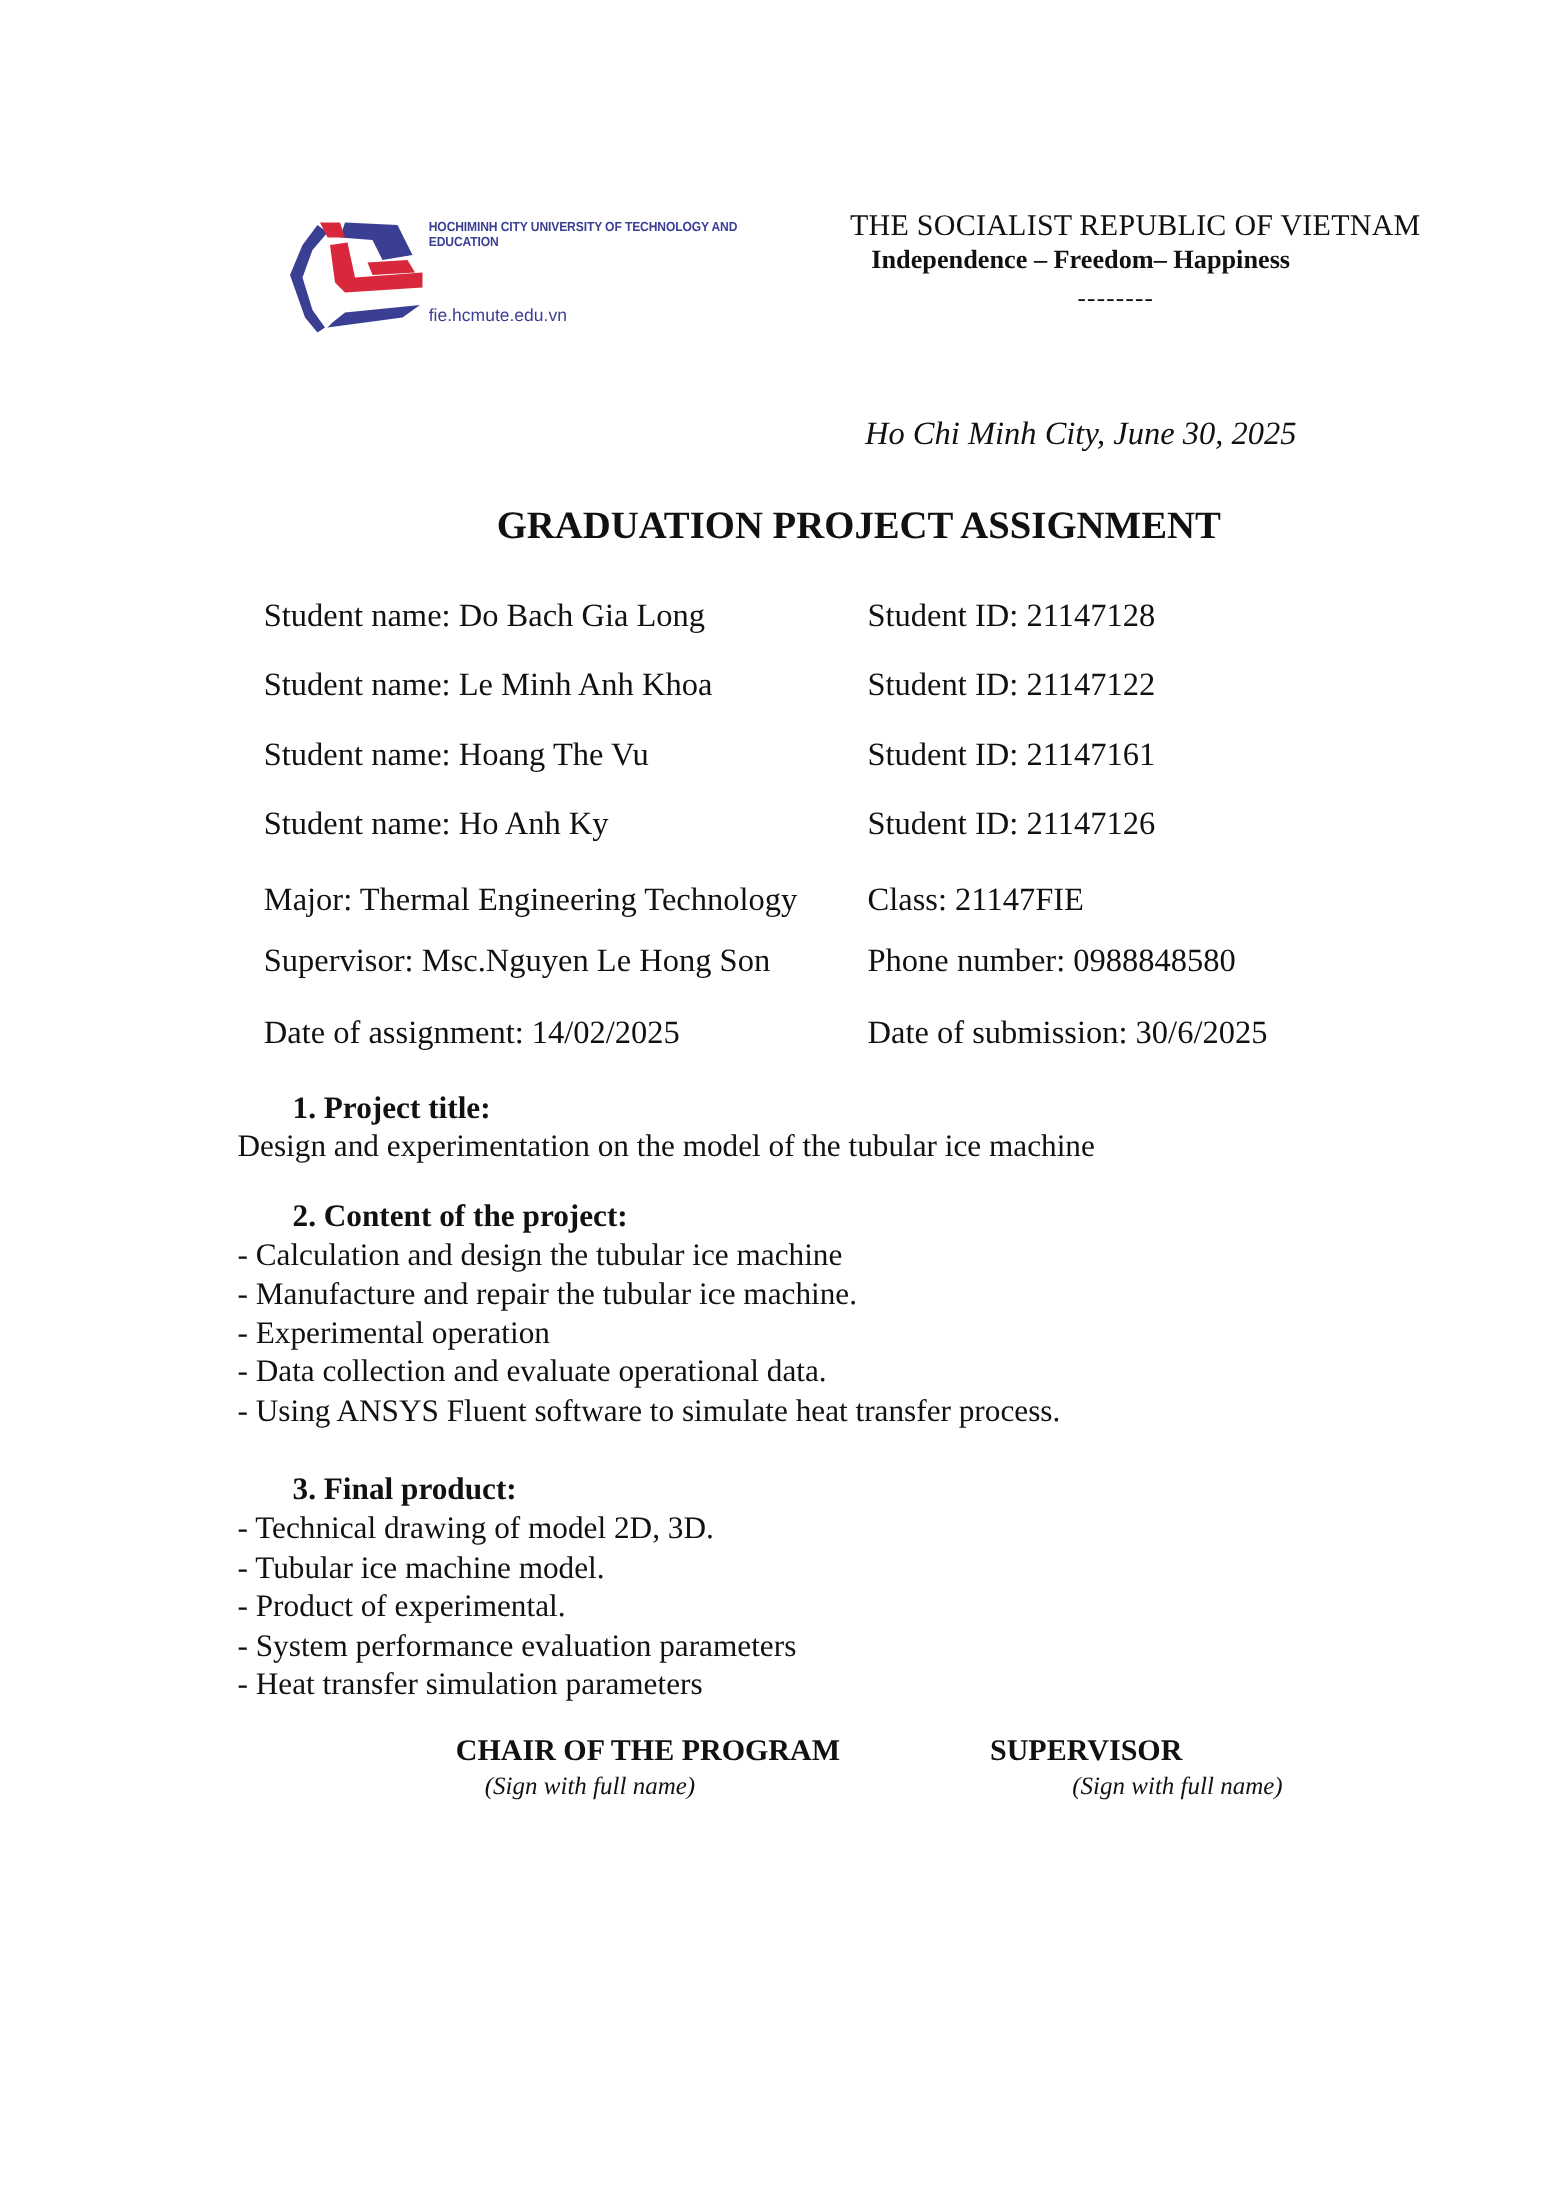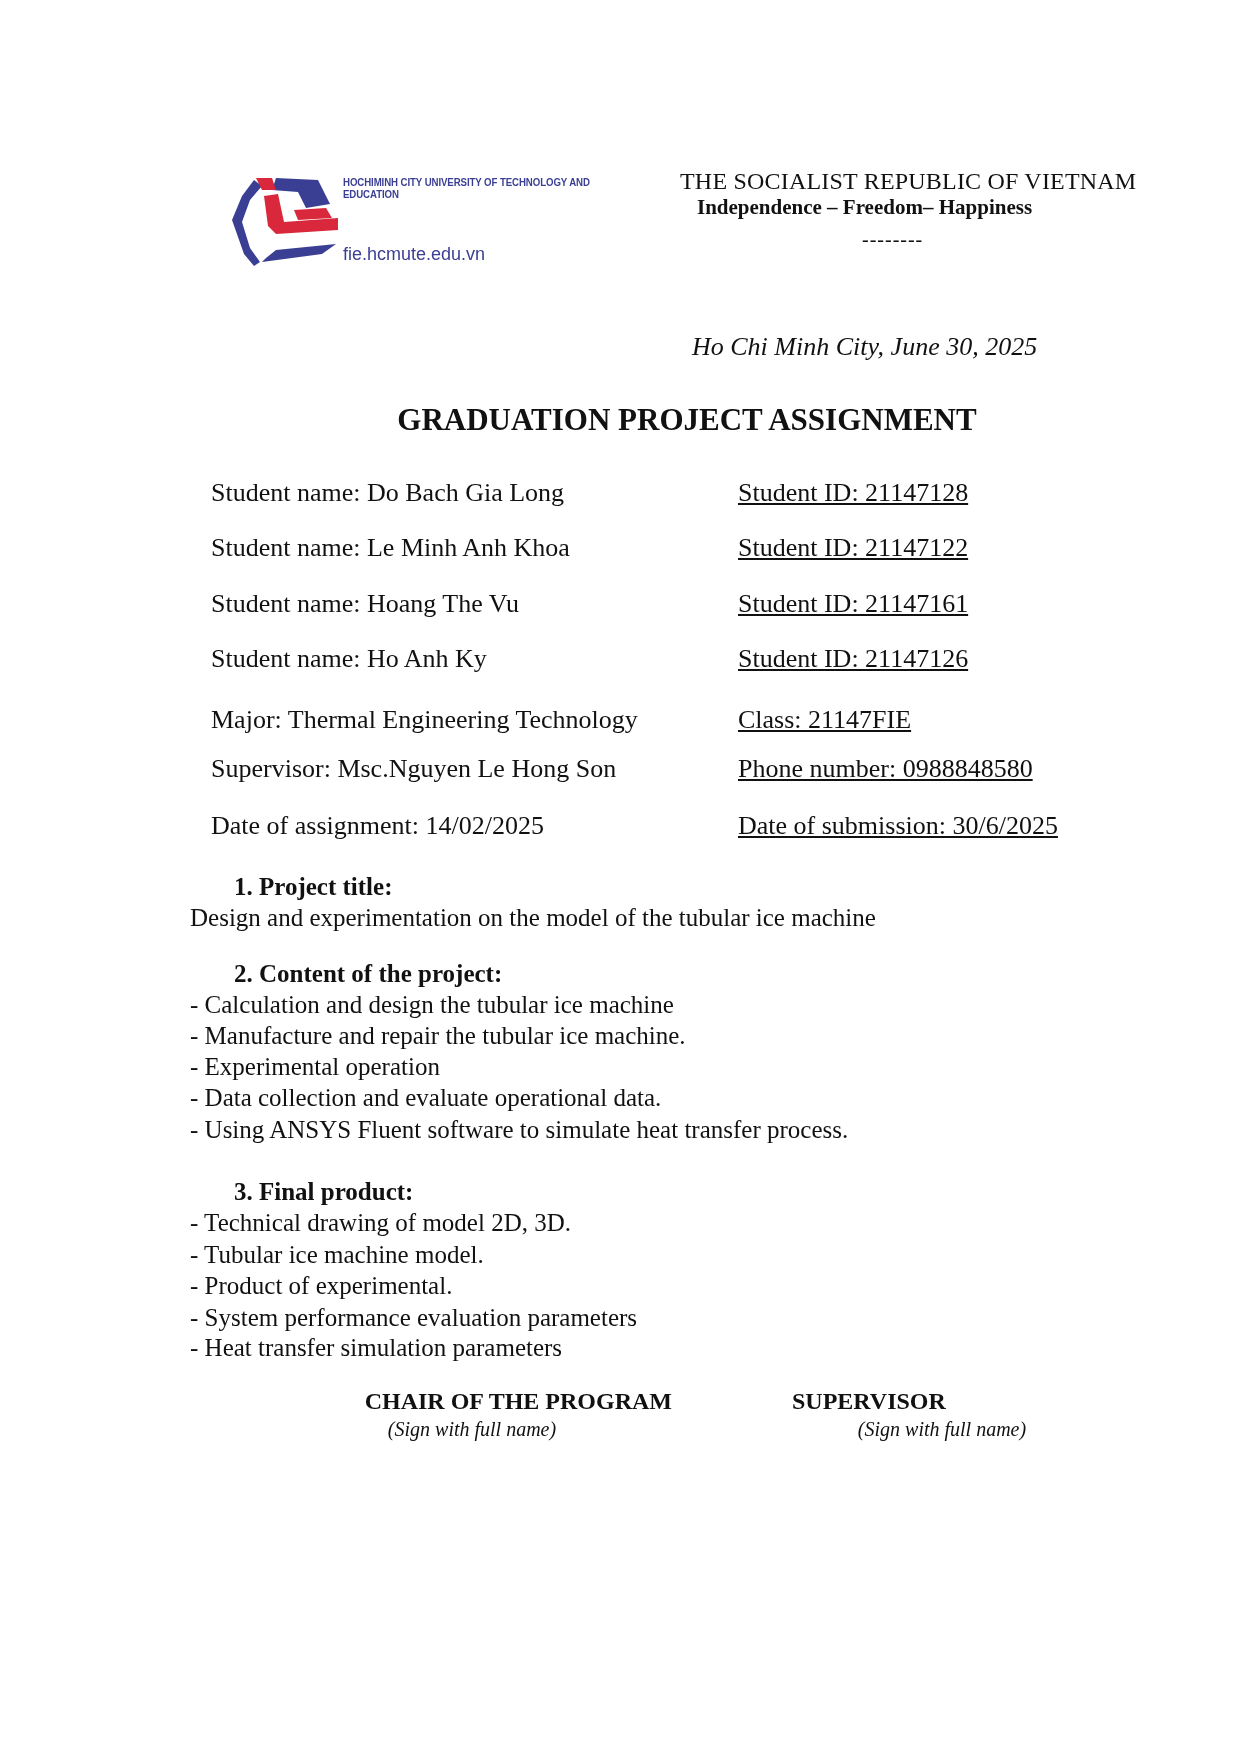--- a/index.html
+++ b/index.html
@@ -8,32 +8,32 @@
   .abs { position: absolute; white-space: nowrap; }
 
   
   .logo { position: absolute; left: 232px; top: 172px; width: 390px; height: 100px; }
   .logo svg { position: absolute; left: 0; top: 2px; }
   .logo .uni { position: absolute; left: 111px; top: 4px; font-family: "Liberation Sans", "DejaVu Sans", sans-serif;
                font-weight: bold; font-size: 10.5px; color: #3b3f94; letter-spacing: -0.1px; transform: scaleX(0.92); transform-origin: left; }
   .logo .fac { position: absolute; left: 111px; top: 24px; font-family: "Liberation Sans", "DejaVu Sans", sans-serif;
                font-size: 19px; line-height: 20px; color: #d9283b; }
   .logo .url { position: absolute; left: 111px; top: 72px; font-family: "Liberation Sans", "DejaVu Sans", sans-serif;
-               font-size: 18px; color: #3b3f94; }
+               font-size: 14px; color: #3b3f94; }
 
   .rep { left: 680px; top: 168px; font-size: 24px; letter-spacing: 0.2px; }
   .motto { left: 697px; top: 195px; font-size: 21px; font-weight: bold; }
   .dashes { left: 862px; top: 228px; font-size: 20px; letter-spacing: 1px; }
 
   .place { left: 692px; top: 332px; font-size: 26px; font-style: italic; }
   .title { left: 0; width: 1374px; top: 402px; text-align: center; font-size: 31px; font-weight: bold; }
 
   .field { font-size: 26px; }
   .col-l { left: 211px; }
-  .col-r { left: 738px; text-decoration: underline; }
+  .col-r { left: 694px; }
 
   .sec { left: 190px; font-size: 25px; }
   .sec-h { font-weight: bold; margin-left: 44px; }
 </style>
 </head>
 <body>
 
 <div class="logo">
   <svg width="108" height="96" viewBox="0 0 108 96">
 

